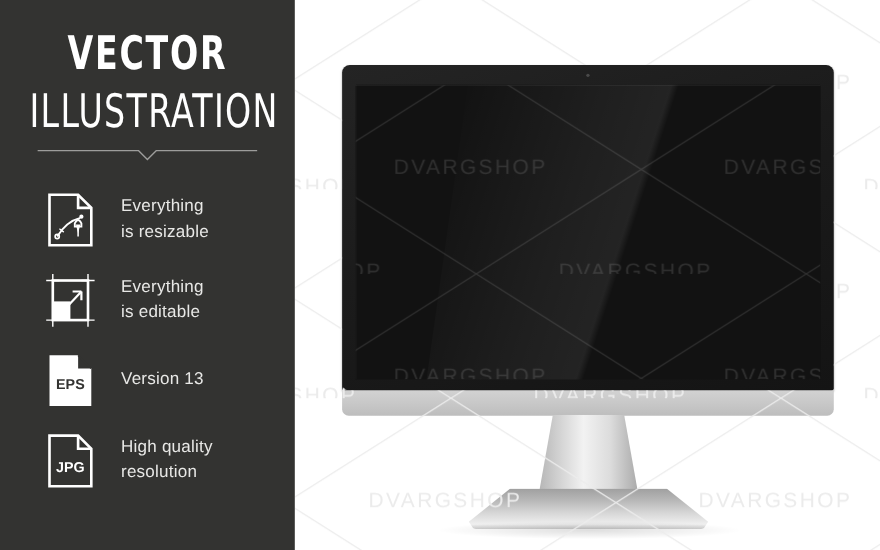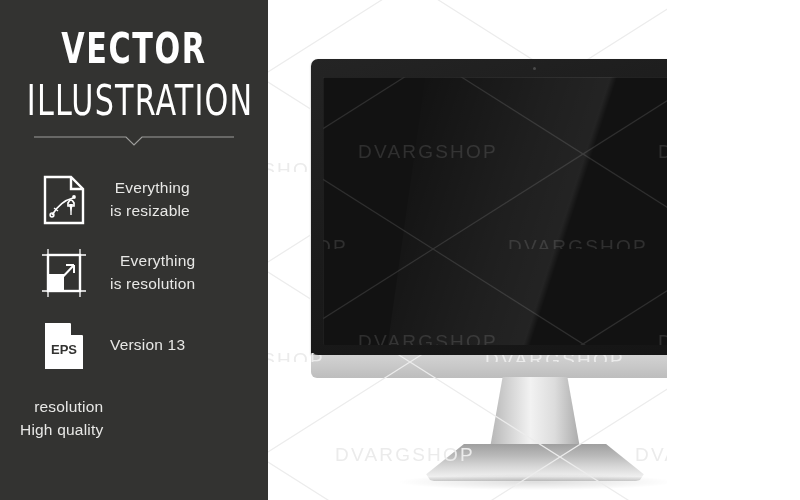--- a/index.html
+++ b/index.html
@@ -2,21 +2,21 @@
 <html><head>
 <meta charset="utf-8">
 <style>
   html, body {
     margin: 0;
     padding: 0;
     background: #ffffff;
   }
   #stage {
     position: relative;
-    width: 667px;
+    width: 800px;
     height: 500px;
     overflow: hidden;
     background: #ffffff;
     font-family: "Liberation Sans", sans-serif;
     -webkit-font-smoothing: antialiased;
   }
 
   
   .left-panel {
     position: absolute;
@@ -62,21 +62,20 @@
     width: 200px;
     height: 14px;
   }
 
   
   .features {
     position: absolute;
     left: 0;
     top: 163px;
     width: 268px;
-    text-align: right;
   }
   .feature {
     position: relative;
     height: 73px;
     display: flex;
     align-items: center;
   }
   .feature-icon {
     width: 52px;
     min-width: 52px;
@@ -294,42 +293,49 @@
               <path d="M 2 7 L 14 7 M 8 1 L 8 13"></path>
               <path d="M 34 7 L 46 7 M 40 1 L 40 13"></path>
               <path d="M 2 43 L 14 43 M 8 37 L 8 49"></path>
               <path d="M 34 43 L 46 43 M 40 37 L 40 49"></path>
             </g>
             <rect x="8" y="7" width="32" height="36" fill="none" stroke="#333331" stroke-width="0"></rect>
           </svg>
         </div>
         <div class="feature-label">
           <span>Everything</span>
-          <span>is resolution</span>
+          <span>is editable</span>
         </div>
       </div>
 
       <div class="feature">
         <div class="feature-icon">
           <svg width="42" height="50" viewBox="0 0 42 50">
             <path d="M 2 2 L 28 2 L 40 14 L 40 48 L 2 48 Z" fill="#ffffff"></path>
             <path d="M 28 2 L 28 14 L 40 14 L 28 2 Z" fill="#333331"></path>
             <path d="M 28 2 L 40 14" stroke="#333331" stroke-width="1.6" fill="none"></path>
             <text x="21" y="33" text-anchor="middle" font-family="Liberation Sans, sans-serif" font-size="13" font-weight="700" fill="#333331">EPS</text>
           </svg>
         </div>
         <div class="feature-label">
           <span>Version 13</span>
         </div>
       </div>
 
       <div class="feature">
+        <div class="feature-icon">
+          <svg width="42" height="50" viewBox="0 0 42 50">
+            <path d="M 2 2 L 28 2 L 40 14 L 40 48 L 2 48 Z" fill="none" stroke="#ffffff" stroke-width="2.4"></path>
+            <path d="M 28 2 L 28 14 L 40 14" fill="none" stroke="#ffffff" stroke-width="2.4"></path>
+            <text x="21" y="35" text-anchor="middle" font-family="Liberation Sans, sans-serif" font-size="13" font-weight="700" fill="#ffffff">JPG</text>
+          </svg>
+        </div>
         <div class="feature-label">
+          <span>High quality</span>
           <span>resolution</span>
-          <span>High quality</span>
         </div>
       </div>
 
     </div>
   </div>
 
   <svg class="watermark" viewBox="0 0 800 500">
     <defs>
       <pattern id="wmLight" x="-40" y="-18" width="300" height="190" patternUnits="userSpaceOnUse">
         <g stroke="#ececec" stroke-width="1.2" fill="none">

